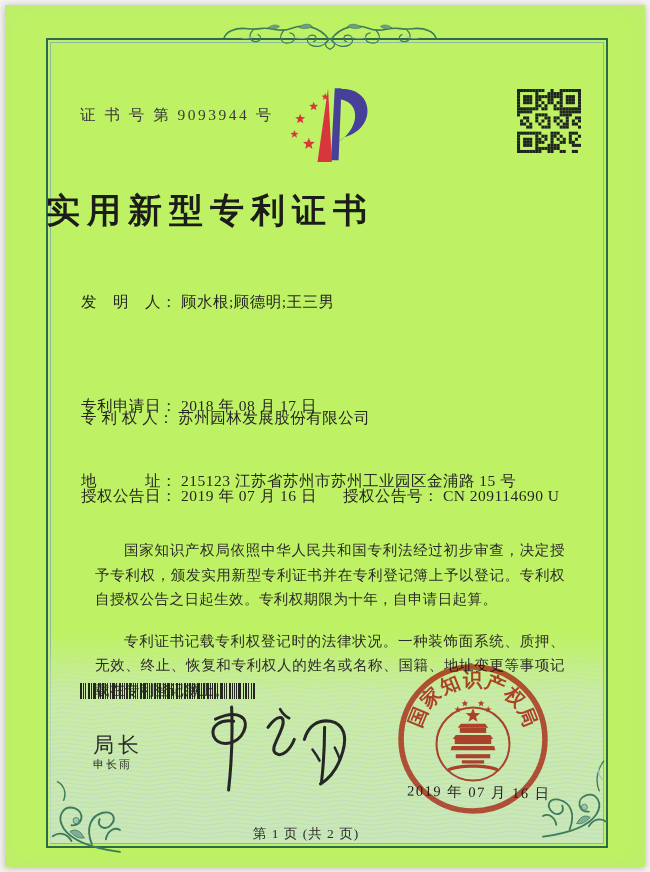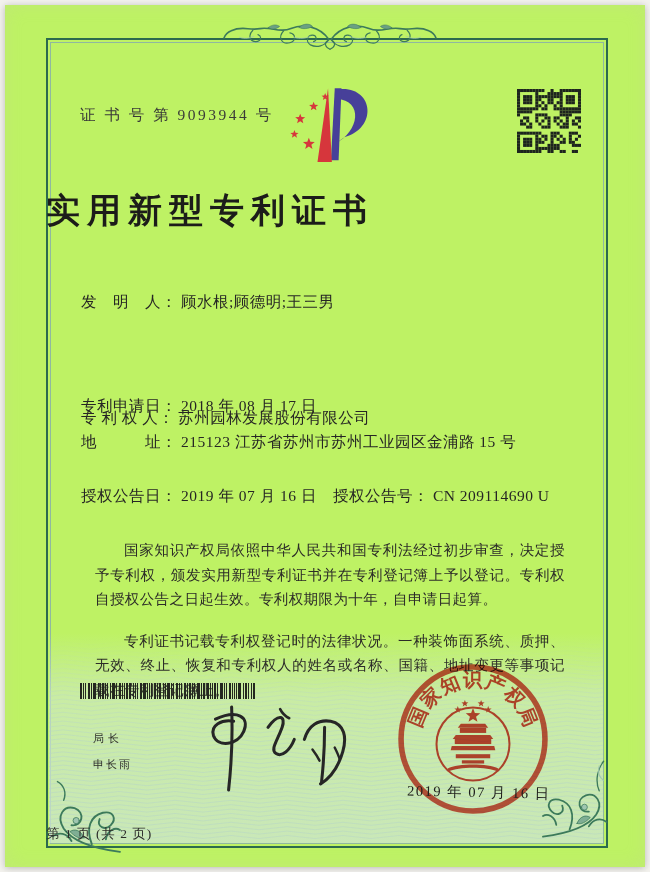--- a/index.html
+++ b/index.html
@@ -37,33 +37,33 @@
   #cert-no{left:75px;top:100px;font-size:15.5px;letter-spacing:2.5px;color:#3a3a38;}
   #logo{left:276px;top:78px;width:96px;height:92px;}
   #qr{left:512px;top:84px;width:64px;height:64px;}
   #title{
     left:41px;top:183px;width:558px;
     font-size:34px;font-weight:600;letter-spacing:7px;color:#1c1c1a;
   }
   .row{left:76px;width:520px;font-size:15.5px;white-space:nowrap;color:#262624;}
   .row .lbl{letter-spacing:.5px;}
   .row .val{margin-left:4px;letter-spacing:.5px;}
-  .row .pair2{margin-left:16px;}
+  .row .pair2{margin-left:26px;}
   #r1{top:248px;} #r2{top:287px;} #r3{top:325px;} #r4{top:377px;margin-top:14px;}
-  #r5{top:403px;} #r6{top:427px;} #r7{top:481px;}
+  #r5{top:403px;} #r6{top:466px;} #r7{top:481px;}
   #body-text{left:73px;top:516px;width:504px;font-size:14.5px;line-height:24.5px;
     letter-spacing:.4px;color:#2c2c28;text-align:justify;}
   #body-text p{margin:17px;text-indent:2em;}
   #barcode{left:75px;top:678px;width:180px;height:16px;}
-  #officer-title{left:88px;top:726px;font-size:11px;letter-spacing:4px;color:#2b2b29;}
+  #officer-title{left:88px;top:726px;font-size:21px;letter-spacing:4px;color:#2b2b29;}
   #officer-name{left:88px;top:752px;font-size:11px;letter-spacing:2px;color:#2b2b29;}
   #signature{left:182px;top:692px;width:162px;height:96px;}
   #seal{left:392px;top:658px;width:152px;height:152px;opacity:.93;mix-blend-mode:multiply;}
   #seal-date{left:402px;top:778px;font-size:14.5px;letter-spacing:1.5px;color:#1e1e1c;transform:rotate(1.2deg);}
-  #footer{left:41px;top:820px;width:520px;text-align:left;font-size:13.5px;letter-spacing:1px;color:#2c2c2a;}
+  #footer{left:41px;top:820px;width:520px;text-align:center;font-size:13.5px;letter-spacing:1px;color:#2c2c2a;}
   #orn-top{left:217px;top:16px;width:216px;height:38px;}
   #orn-bl{left:36px;top:764px;width:86px;height:86px;}
   #orn-br{left:535px;top:740px;width:74px;height:108px;}
   svg{display:block;overflow:visible;}
 </style>
 </head>
 <body>
 
 <div id="paper">
 

